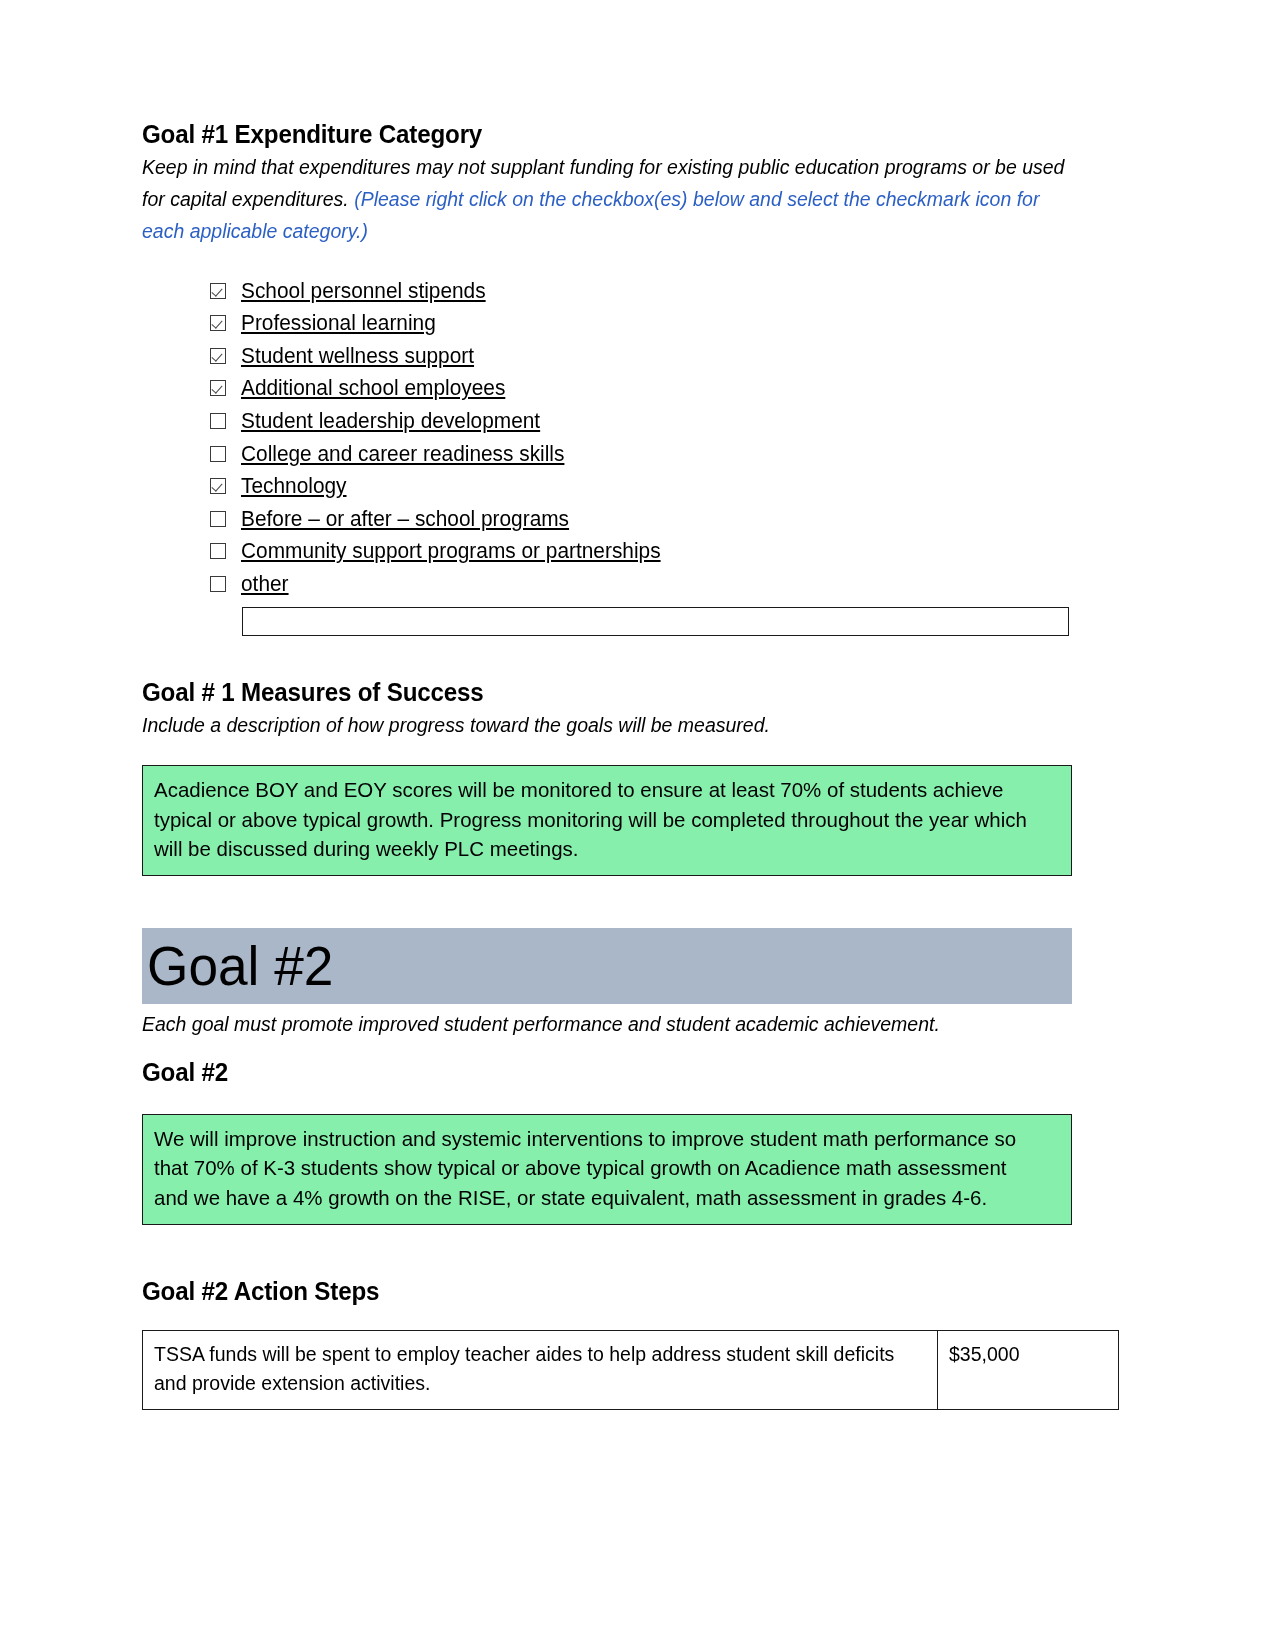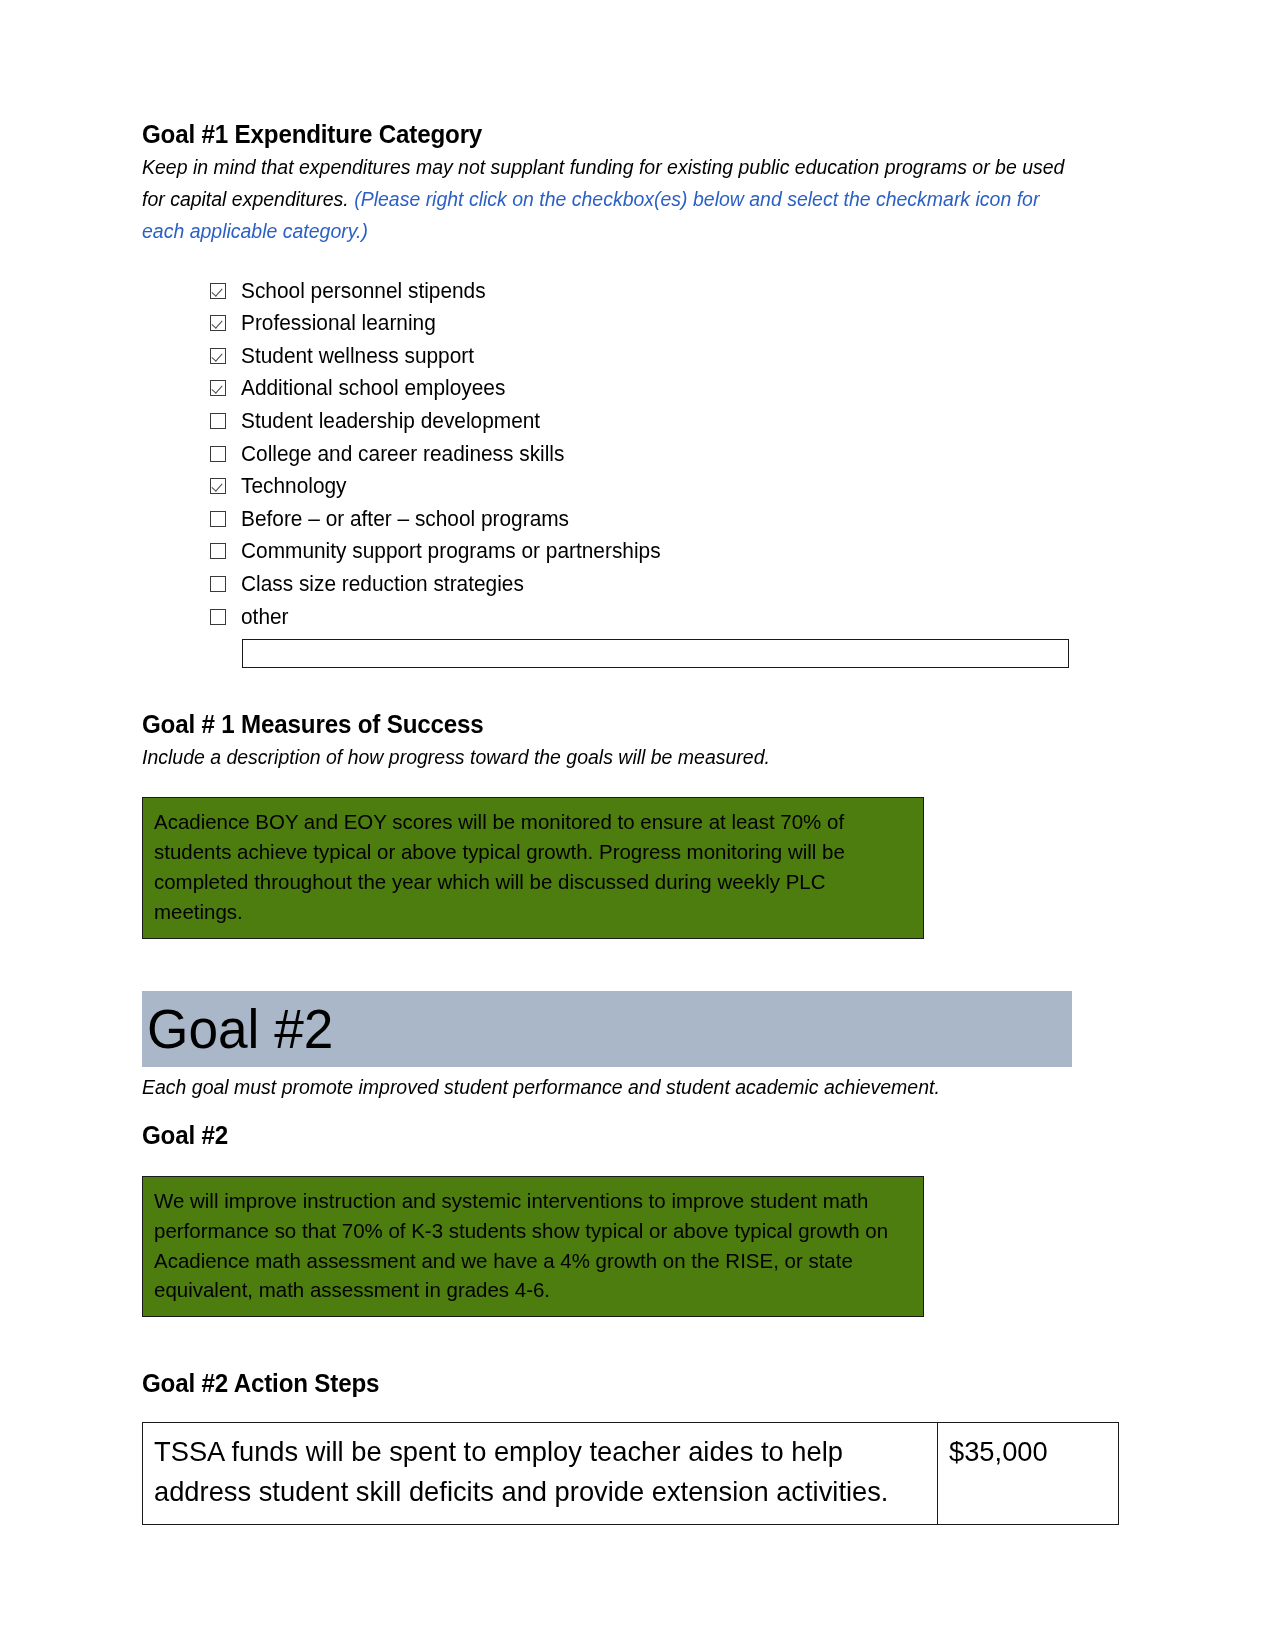--- a/index.html
+++ b/index.html
@@ -52,20 +52,21 @@
   }
   .blue {
     color: #2b5fc4;
   }
 
   
   .checklist {
     margin: 30px 0 0 0;
     padding: 0;
     list-style: none;
+    text-decoration: underline;
   }
   .check-row {
     display: flex;
     align-items: flex-start;
     height: 32.6px;
     padding-left: 68px;
   }
   .cbox {
     width: 16px;
     height: 16px;
@@ -102,23 +103,23 @@
     margin-top: 3px;
     width: 827px;
     height: 29px;
     border: 1.7px solid #1a1a1a;
     box-sizing: border-box;
     background: #fff;
   }
   .textbox {
     border: 1.7px solid #1a1a1a;
     box-sizing: border-box;
-    width: 782px;
+    width: 930px;
     padding: 9px 11px 11px 11px;
-    background: #4d7c0f;
+    background: #86efac;
   }
   .textbox p {
     margin: 0;
     font-family: "Liberation Sans Narrow", "Liberation Sans", sans-serif;
     font-size: 21px;
     line-height: 1.42;
     transform: scaleX(0.975);
     transform-origin: left top;
   }
 
@@ -145,21 +146,21 @@
   .action-table {
     border-collapse: collapse;
     width: 930px;
     table-layout: fixed;
   }
   .action-table td {
     border: 1.7px solid #1a1a1a;
     vertical-align: top;
     padding: 9px 11px 12px 11px;
     font-family: "Liberation Sans Narrow", "Liberation Sans", sans-serif;
-    font-size: 28px;
+    font-size: 20px;
     line-height: 1.42;
   }
   .action-table td.desc { width: 772px; }
   .action-table td.amount { width: 158px; }
   .action-table td span {
     display: block;
     transform: scaleX(0.975);
     transform-origin: left top;
   }
 
@@ -211,24 +212,20 @@
         <span class="cbox checked"></span>
         <span class="check-label">Technology</span>
       </li>
       <li class="check-row">
         <span class="cbox"></span>
         <span class="check-label">Before – or after – school programs</span>
       </li>
       <li class="check-row">
         <span class="cbox"></span>
         <span class="check-label">Community support programs or partnerships</span>
-      </li>
-      <li class="check-row">
-        <span class="cbox"></span>
-        <span class="check-label">Class size reduction strategies</span>
       </li>
       <li class="check-row">
         <span class="cbox"></span>
         <span class="check-label">other</span>
       </li>
     </ul>
 
     <div class="other-input"></div>
 
     <div class="sp-a"></div>

